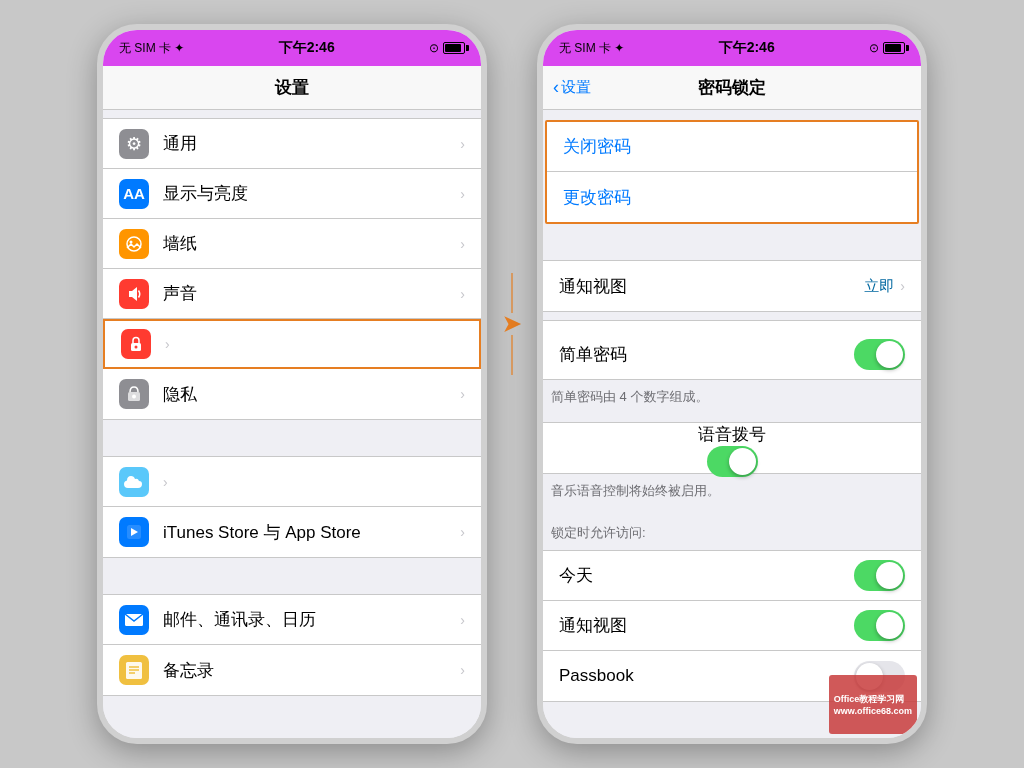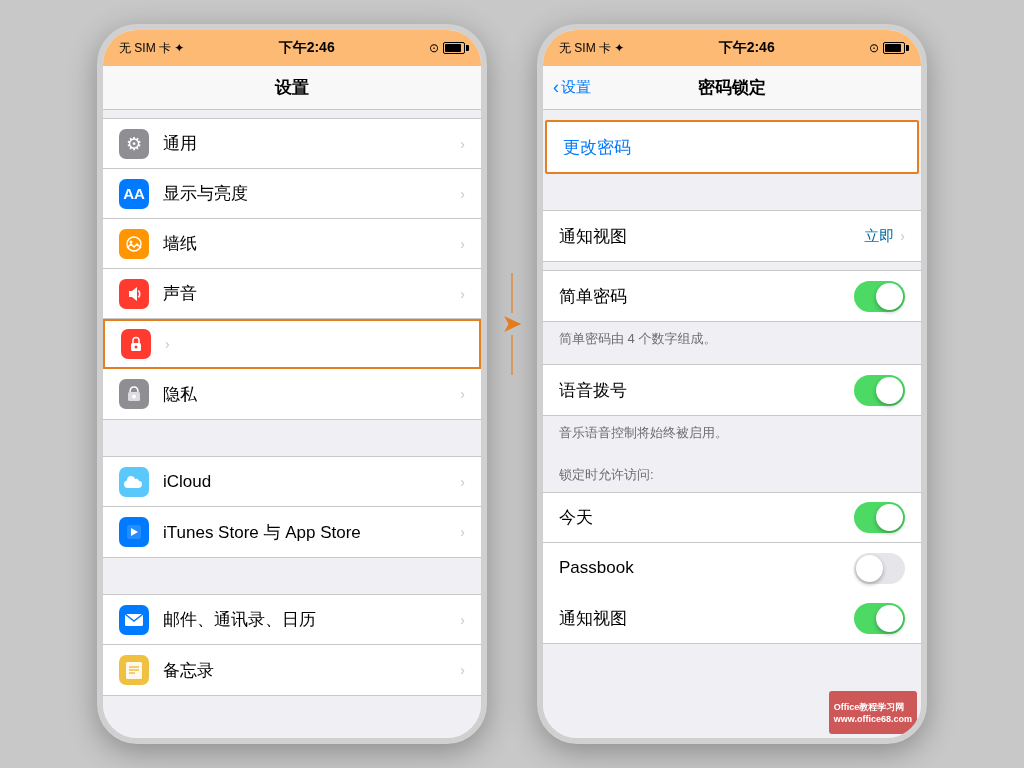--- a/index.html
+++ b/index.html
@@ -21,21 +21,21 @@
       border: 6px solid #d0d0d0;
       overflow: hidden;
       display: flex;
       flex-direction: column;
       box-shadow: 0 8px 30px rgba(0,0,0,0.3);
       position: relative;
     }
 
     
     .status-bar {
-      background: #fdba74;
+      background: #d946ef;
       height: 36px;
       display: flex;
       align-items: center;
       justify-content: space-between;
       padding: 0 16px;
       font-size: 13px;
       color: #000;
       flex-shrink: 0;
     }
     .status-left { display: flex; align-items: center; gap: 4px; font-size: 12px; }
@@ -177,21 +177,21 @@
     }
 
     
     .spacer {
       height: 36px;
       background: #efeff4;
     }
 
     
     .description-text {
-      padding: 8px 16px;
+      padding: 8px 8px;
       font-size: 13px;
       color: #6d6d72;
       background: #efeff4;
     }
 
     
     .highlighted-item {
       border: 2.5px solid #e67e22;
       margin: 0;
       position: relative;
@@ -221,21 +221,21 @@
     }
 
     
     .watermark {
       position: absolute;
       bottom: 4px;
       right: 4px;
       background: rgba(200,60,60,0.85);
       color: white;
       font-size: 9px;
-      padding: 10px 5px;
+      padding: 18px 5px;
       border-radius: 3px;
       font-weight: bold;
     }
   </style>
 </head>
 <body>
 
 <div class="phones-wrapper">
 
   <div class="phone">
@@ -320,21 +320,20 @@
 
       <div class="spacer"></div>
 
       <div class="list-group">
         <div class="list-item">
           <div class="list-item-icon" style="background:#5ac8fa;">
             <svg width="22" height="16" viewBox="0 0 22 16" fill="white">
                 <path d="M5 14 Q1 14 1 10 Q1 7 4 6.5 Q4 2 8 2 Q11 2 12 5 Q15 4 16 7 Q19 7 19 10 Q19 14 15 14 Z" fill="white"></path>
               </svg>
           </div>
-          <span class="list-item-label">iCloud</span>
           <span class="list-item-chevron">›</span>
         </div>
         <div class="list-item">
           <div class="list-item-icon" style="background:#007aff; border-radius:7px; overflow:hidden;">
             <svg width="20" height="20" viewBox="0 0 20 20" fill="white">
                 <rect x="2" y="2" width="16" height="16" rx="3" fill="#007aff"></rect>
                 <rect x="3" y="3" width="14" height="14" rx="2.5" fill="white" opacity="0.15"></rect>
                 <path d="M7 6 L14 10 L7 14 Z" fill="white"></path>
               </svg>
           </div>
@@ -400,80 +399,83 @@
         <span class="nav-back-arrow">‹</span>
         <span>设置</span>
       </div>
       <div class="nav-title">密码锁定</div>
     </div>
 
     <div class="content">
       <div class="spacer" style="height:8px;"></div>
 
       <div style="border:2.5px solid #e67e22; margin:2px 2px 0 2px; background:white; border-radius:2px;">
+        <div class="list-item" style="border-bottom:1px solid #c8c8c8; background:transparent;">
+          <span class="blue-text">关闭密码</span>
+        </div>
         <div class="list-item" style="background:transparent;text-align:right;">
           <span class="blue-text">更改密码</span>
         </div>
       </div>
 
       <div class="spacer"></div>
 
       <div class="list-group">
         <div class="list-item">
           <span class="list-item-label">通知视图</span>
           <span class="list-item-value">立即</span>
           <span class="list-item-chevron">›</span>
         </div>
       </div>
 
       <div class="spacer" style="height:8px;"></div>
 
       <div class="list-group">
-        <div class="list-item" style="border-bottom:none;">
+        <div class="list-item" style="border-bottom:none;margin-top:8px;">
           <span class="list-item-label">简单密码</span>
           <div class="toggle on">
             <div class="toggle-knob"></div>
           </div>
         </div>
       </div>
       <div class="description-text">简单密码由 4 个数字组成。</div>
 
       <div class="spacer" style="height:8px;"></div>
 
       <div class="list-group">
-        <div class="list-item" style="border-bottom:none;">
+        <div class="list-item" style="border-bottom:none;flex-direction:column;">
           <span class="list-item-label">语音拨号</span>
           <div class="toggle on">
             <div class="toggle-knob"></div>
           </div>
         </div>
       </div>
       <div class="description-text">音乐语音控制将始终被启用。</div>
 
       <div class="spacer" style="height:8px;"></div>
 
       <div class="description-text">锁定时允许访问:</div>
 
       <div class="list-group">
         <div class="list-item">
           <span class="list-item-label">今天</span>
+          <div class="toggle on">
+            <div class="toggle-knob"></div>
+          </div>
+        </div>
+        <div class="list-item">
+          <span class="list-item-label">通知视图</span>
           <div class="toggle on">
             <div class="toggle-knob"></div>
           </div>
         </div>
         <div class="list-item" style="border-bottom:none;">
           <span class="list-item-label">Passbook</span>
           <div class="toggle off">
             <div class="toggle-knob"></div>
           </div>
         </div>
-        <div class="list-item">
-          <span class="list-item-label">通知视图</span>
-          <div class="toggle on">
-            <div class="toggle-knob"></div>
-          </div>
-        </div>
       </div>
     </div>
 
     <div class="watermark">Office教程学习网<br>www.office68.com</div>
   </div>
 </div>
 
 </body></html>

